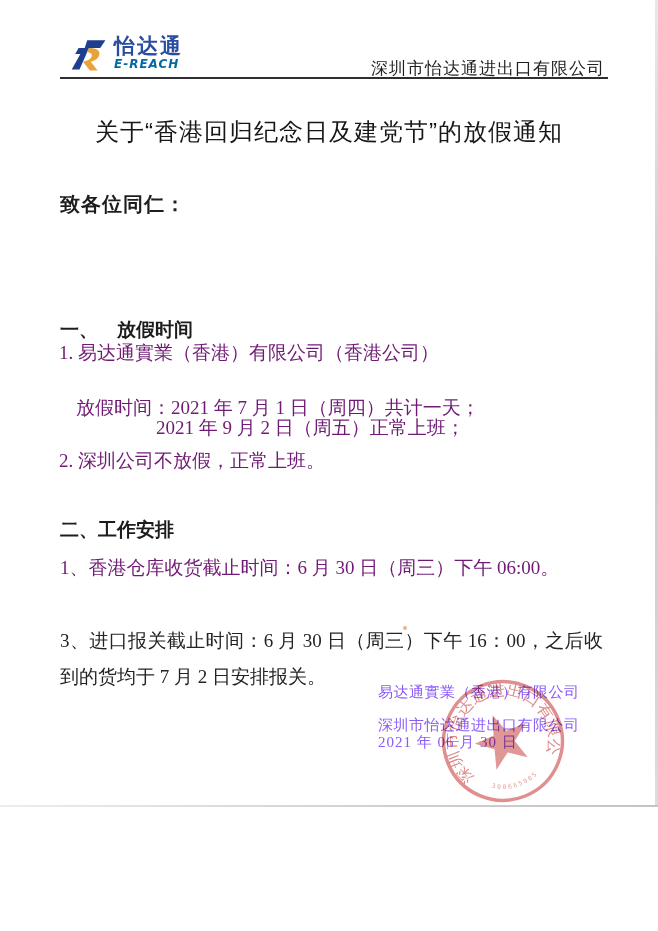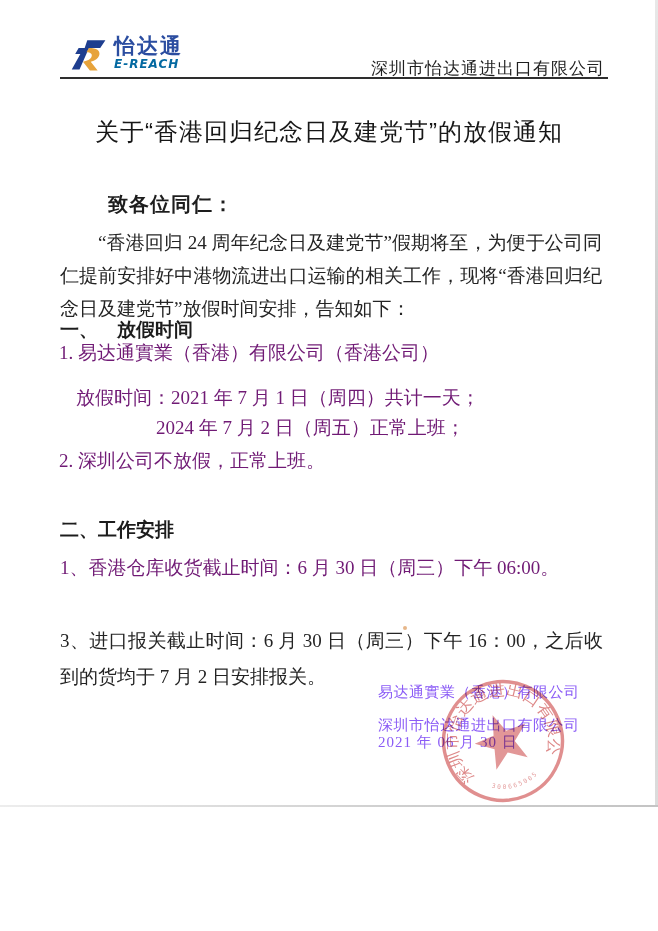--- a/index.html
+++ b/index.html
@@ -39,21 +39,20 @@
     text-align:center;
     font-family:"Liberation Sans","DejaVu Sans",sans-serif;
     font-weight:normal;font-size:24px;line-height:28px;
     color:#171717;letter-spacing:1px;
   }
   
   .salutation{
     position:absolute;left:60px;top:192px;
     font-weight:bold;font-size:20px;line-height:24px;color:#1d1d1d;
     letter-spacing:1px;
-    margin-left:48px;
   }
   .intro{
     position:absolute;left:60px;top:226px;width:542px;
     font-size:19px;line-height:33px;
     text-align:justify;text-indent:2em;color:#242424;
   }
   .sec-heading{
     position:absolute;left:60px;
     font-family:"Liberation Sans","DejaVu Sans",sans-serif;
     font-weight:bold;font-size:19px;line-height:22px;color:#1c1c1c;
@@ -122,26 +121,25 @@
       <div class="logo-cn">怡达通</div>
       <div class="logo-en">E-REACH</div>
     </div>
   </div>
   <div class="header-company">深圳市怡达通进出口有限公司</div>
   <div class="header-rule"></div>
 
   <div class="doc-title">关于“香港回归纪念日及建党节”的放假通知</div>
 
   <div class="salutation">致各位同仁：</div>
-  <div class="intro">“香港回归 24 周年纪念日及建党节”假期将至，为便于公司同仁提前安排好中港物流进出口运输的相关工作，现将“香港回归纪念日及建党节”放假时间安排，告知如下：</div>
 
   <div class="sec-heading" style="top:319px;text-align:center;">一、　放假时间</div>
   <div class="bodyline" style="left:59px;top:341px;">1. 易达通實業（香港）有限公司（香港公司）</div>
-  <div class="bodyline" style="left:76px;top:386px;">放假时间：2021 年 7 月 1 日（周四）共计一天；</div>
-  <div class="bodyline" style="left:156px;top:416px;">2024 年 7 月 2 日（周五）正常上班；</div>
+  <div class="bodyline" style="left:76px;top:396px;">放假时间：2021 年 7 月 1 日（周四）共计一天；</div>
+  <div class="bodyline" style="left:156px;top:416px;">2021 年 9 月 2 日（周五）正常上班；</div>
   <div class="bodyline" style="left:59px;top:449px;">2. 深圳公司不放假，正常上班。</div>
 
   <div class="sec-heading" style="top:519px;">二、工作安排</div>
   <div class="bodyline" style="left:60px;top:556px;">1、香港仓库收货截止时间：6 月 30 日（周三）下午 06:00。</div>
   <div class="wrapline" style="top:623px;">3、进口报关截止时间：6 月 30 日（周三）下午 16：00，之后收到的货均于 7 月 2 日安排报关。</div>
 
   <div class="signature">
     <div class="sig-line">易达通實業（香港）有限公司</div>
     <div class="sig-line sz">深圳市怡达通进出口有限公司</div>
     <div class="sig-date">2021 年 06 月 30 日</div>

